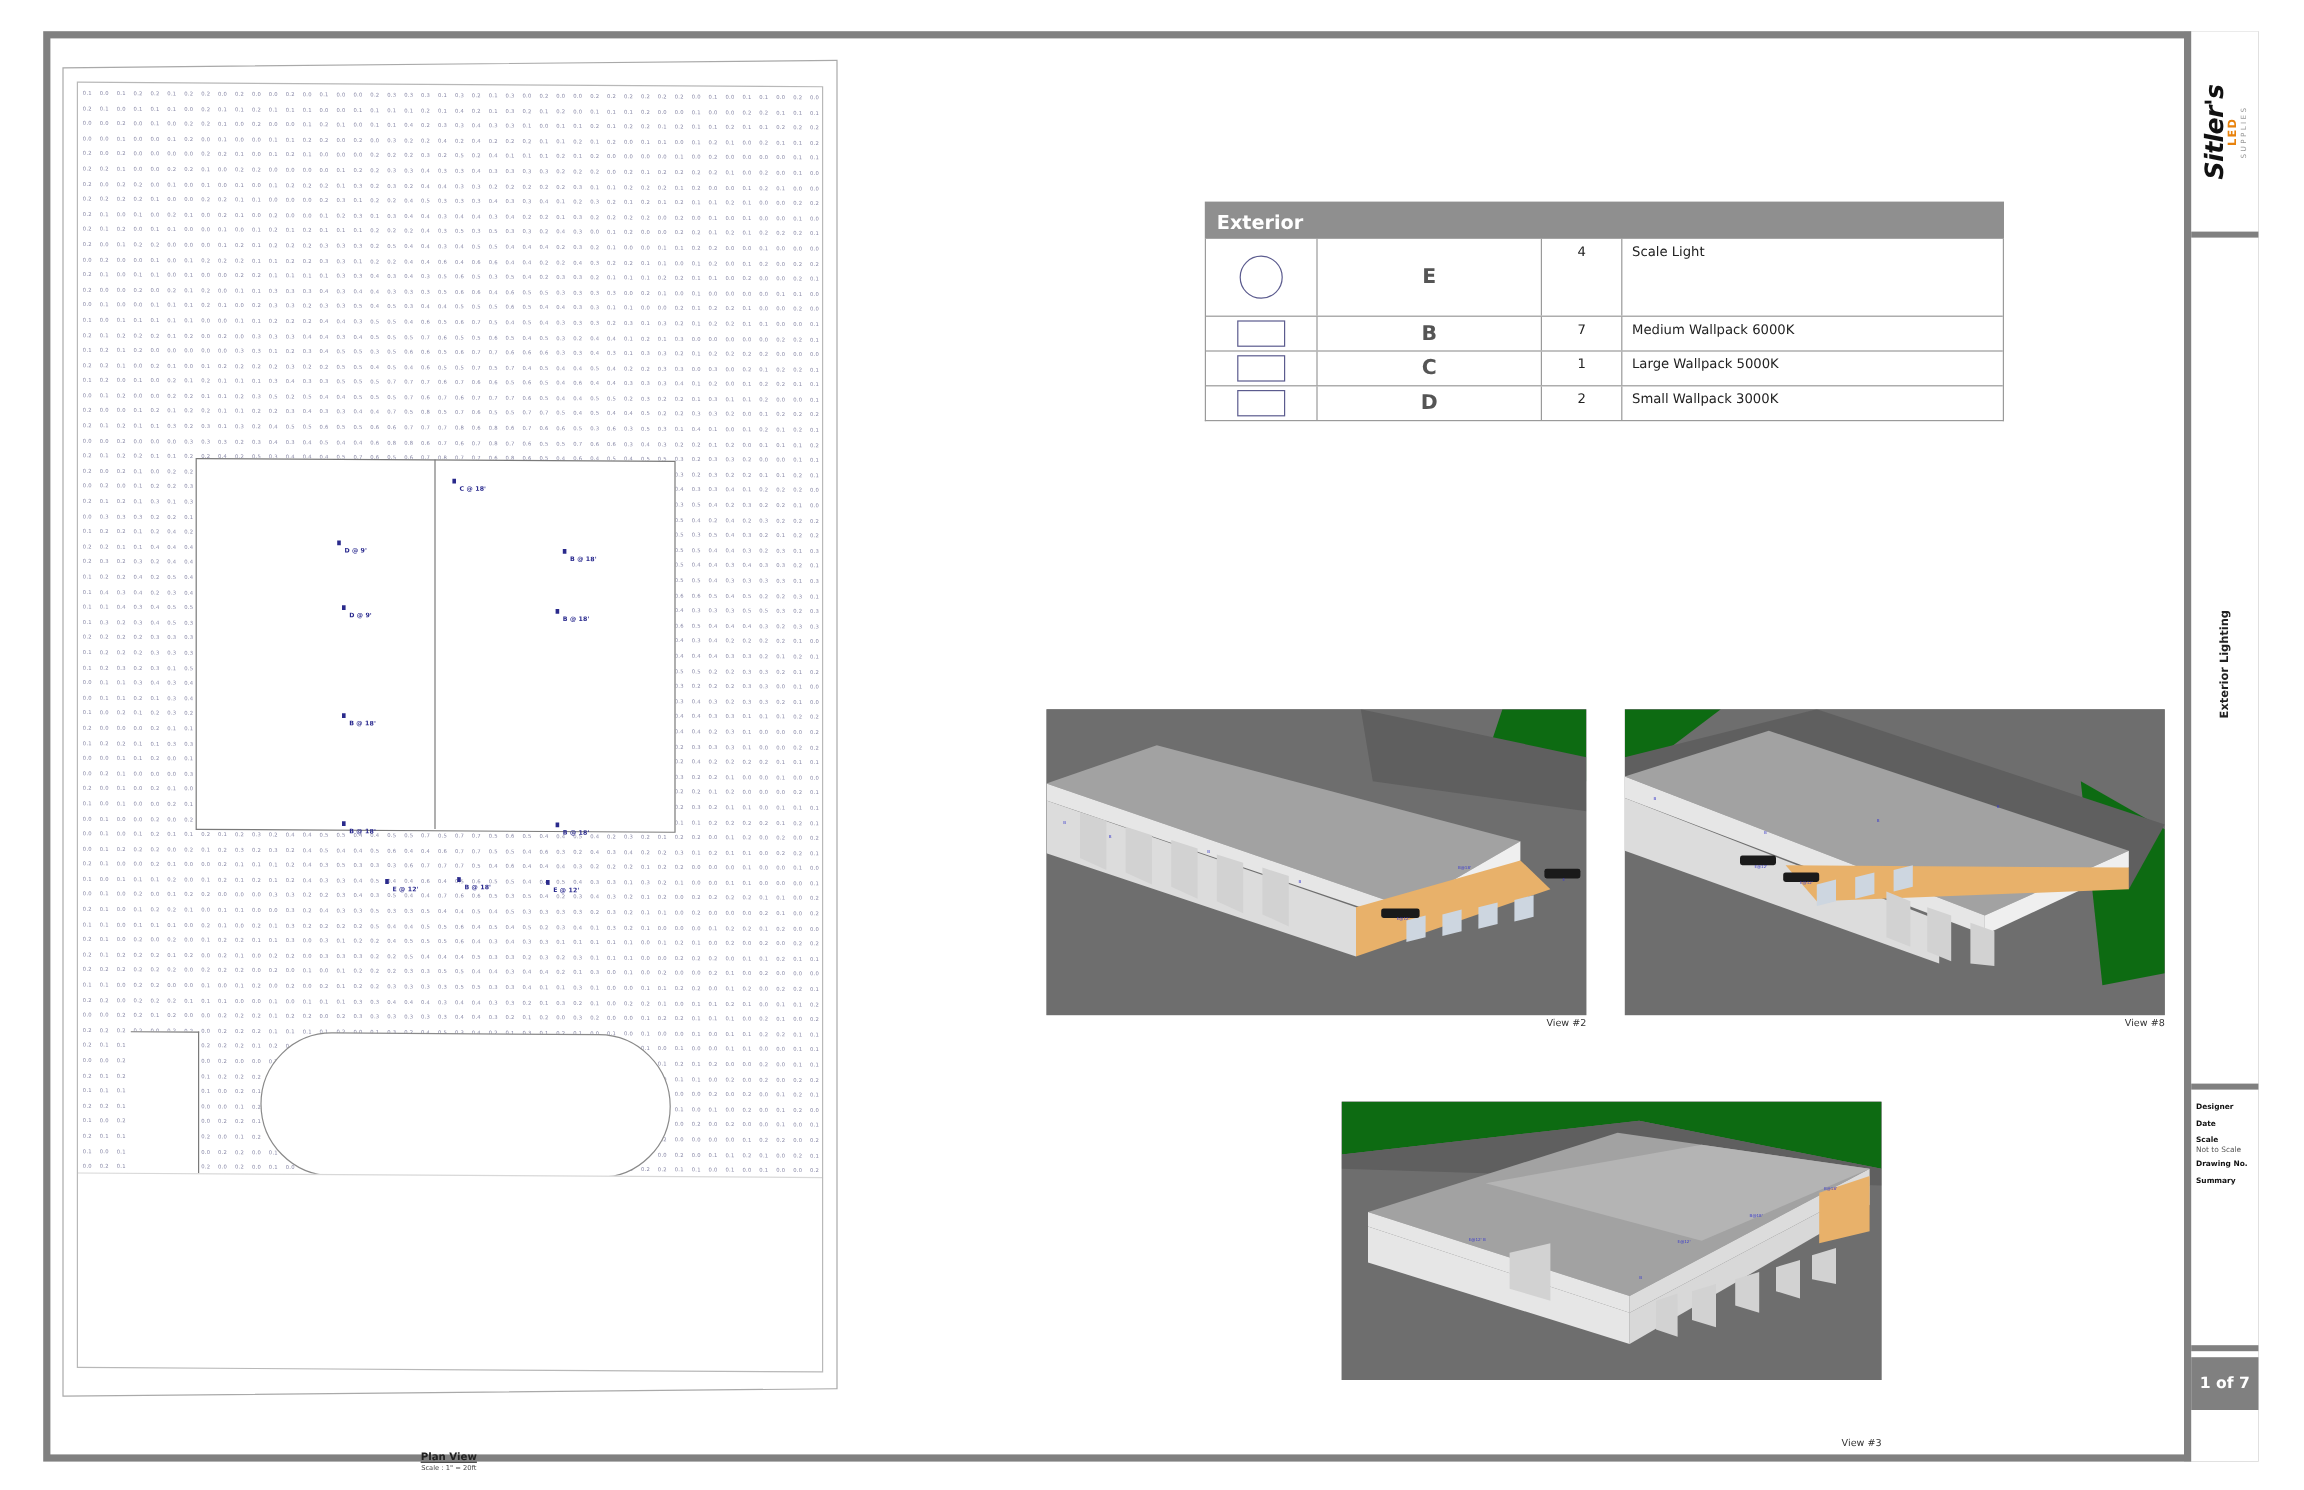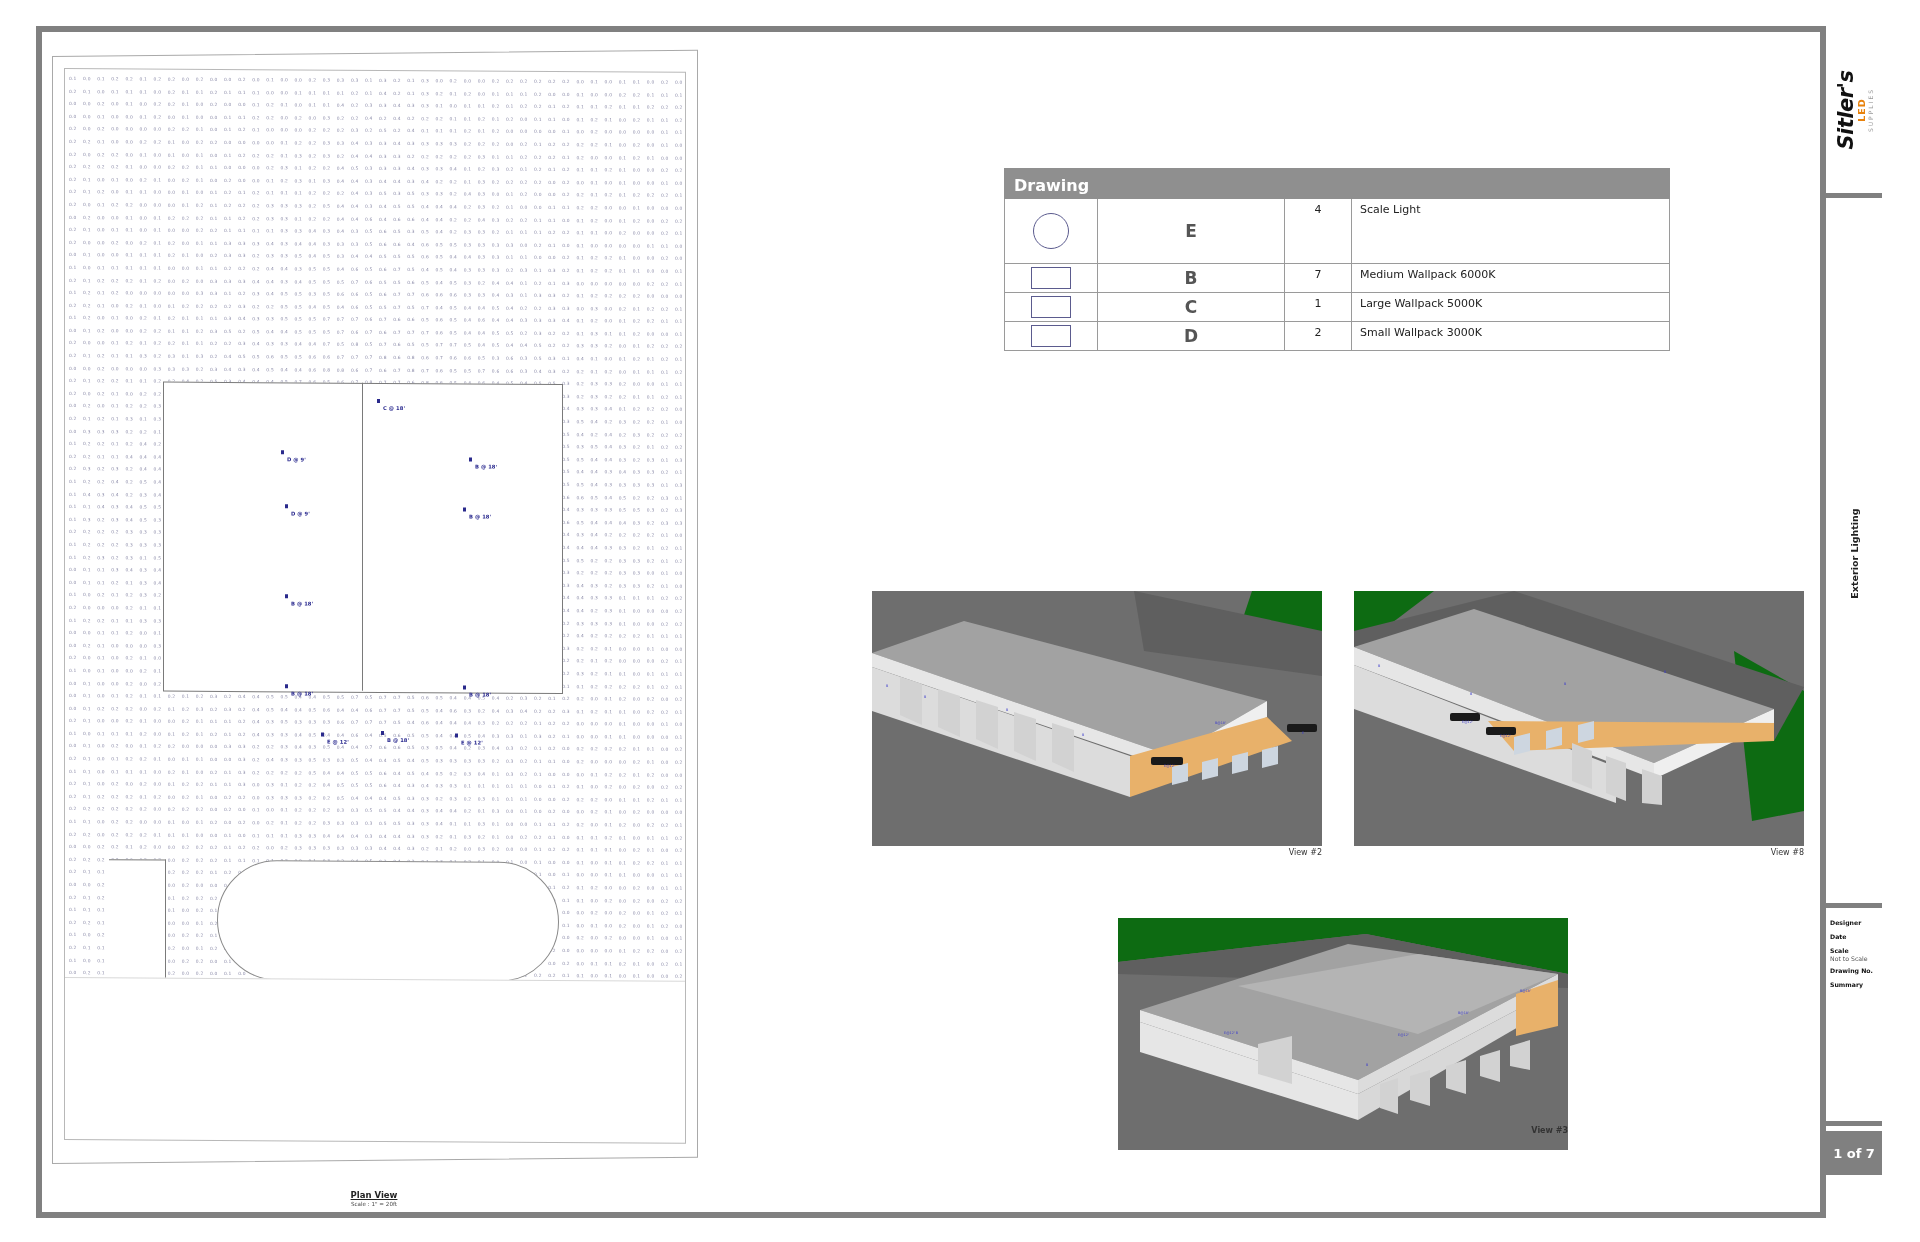--- a/index.html
+++ b/index.html
@@ -28,21 +28,21 @@
   .bldg-main{left:98px;top:312px;width:398px;height:308px;}
   .bldg-split{position:absolute;left:297px;top:312px;width:1px;height:308px;background:#7a7a7a;}
   .bldg-notch{position:absolute;left:44px;top:790px;width:56px;height:120px;background:#ffffff;border-right:1px solid #7a7a7a;border-top:1px solid #7a7a7a;}
   .island{position:absolute;left:152px;top:790px;width:340px;height:118px;border:1px solid #8a8a8a;border-radius:60px;background:#ffffff;}
   .lowerband{position:absolute;left:0px;top:908px;width:100%;height:48px;background:#ffffff;border-top:1px solid #d8d8d8;}
 
   .fixlabel{position:absolute;font-size:5.2px;font-weight:bold;color:#2b2b8f;white-space:nowrap;letter-spacing:0.1px;}
   .fixdot{position:absolute;width:3px;height:4px;background:#2a2a8c;}
 
   .plan-caption{position:absolute;left:0;top:1148px;width:644px;text-align:center;}
-  .plan-caption .t{font-size:8.5px;font-weight:bold;color:#222;text-decoration:underline;display:block;}
+  .plan-caption .t{font-size:8.5px;font-weight:bold;color:#222;text-decoration:underline;display:block;margin-top:20px;}
   .plan-caption .s{font-size:5.6px;color:#4a4a4a;display:block;margin-top:1px;}
 
   
   .schedule{position:absolute;left:1004px;top:168px;width:666px;background:#ffffff;}
   .sch-title{background:#8f8f8f;color:#fff;font-weight:bold;font-size:16px;padding:8px 10px 4px 10px;}
   .sch-head{background:#8f8f8f;color:#fff;font-weight:bold;font-size:11.5px;display:flex;padding:0 0 8px 0;}
   .sch-head .c1{width:92px;padding-left:10px;}
   .sch-head .c2{width:186px;text-align:center;}
   .sch-head .c3{width:66px;text-align:right;}
   .sch-head .c4{flex:1;padding-left:8px;}
@@ -59,21 +59,21 @@
   .row-tall{min-height:64px;}
 
   
   .render{position:absolute;background:#6e6e6e;overflow:hidden;}
   .rv1{left:872px;top:591px;width:450px;height:255px;}
   .rv2{left:1354px;top:591px;width:450px;height:255px;}
   .rv3{left:1118px;top:918px;width:450px;height:232px;}
   .rcap{position:absolute;width:450px;text-align:right;font-size:8px;color:#333;}
   .rcap1{left:872px;top:848px;}
   .rcap2{left:1354px;top:848px;}
-  .rcap3{left:1118px;top:1126px;font-weight:bold;}
+  .rcap3{left:1118px;top:1198px;}
 
   
   .tblock{position:absolute;left:1820px;top:26px;width:62px;height:1192px;border-left:6px solid #808080;box-sizing:border-box;background:#fff;}
   .tb-logo{position:absolute;left:0;top:0;width:56px;height:172px;border-bottom:5px solid #808080;box-sizing:border-box;
       display:flex;align-items:center;justify-content:center;}
   .logo-rot{transform:rotate(-90deg);white-space:nowrap;text-align:center;}
   .logo-main{font-family:"DejaVu Sans",sans-serif;font-weight:bold;font-style:italic;font-size:21px;color:#111;letter-spacing:-0.5px;}
   .logo-sub{font-size:9.5px;font-weight:bold;color:#e8820c;letter-spacing:1px;margin-top:-2px;}
   .logo-sub2{font-size:6px;color:#999;letter-spacing:2px;}
   .tb-mid{position:absolute;left:0;top:177px;width:56px;height:705px;border-bottom:5px solid #808080;box-sizing:border-box;
@@ -202,21 +202,21 @@
         </div>
     </div>
 
     <div class="plan-caption">
       <span class="t">Plan View</span>
       <span class="s">Scale : 1" = 20ft</span>
     </div>
   </div>
 
   <div class="schedule">
-    <div class="sch-title">Drawing</div>
+    <div class="sch-title">Exterior</div>
     <div class="sch-body" id="schedule-body">
         <div class="sch-row row-tall">
           <div class="sc-sym">
             <div class="sym-circle"></div>
           </div>
           <div class="sc-lab">E</div>
           <div class="sc-qty">4</div>
           <div class="sc-desc">Scale Light</div>
         </div>
         <div class="sch-row">

